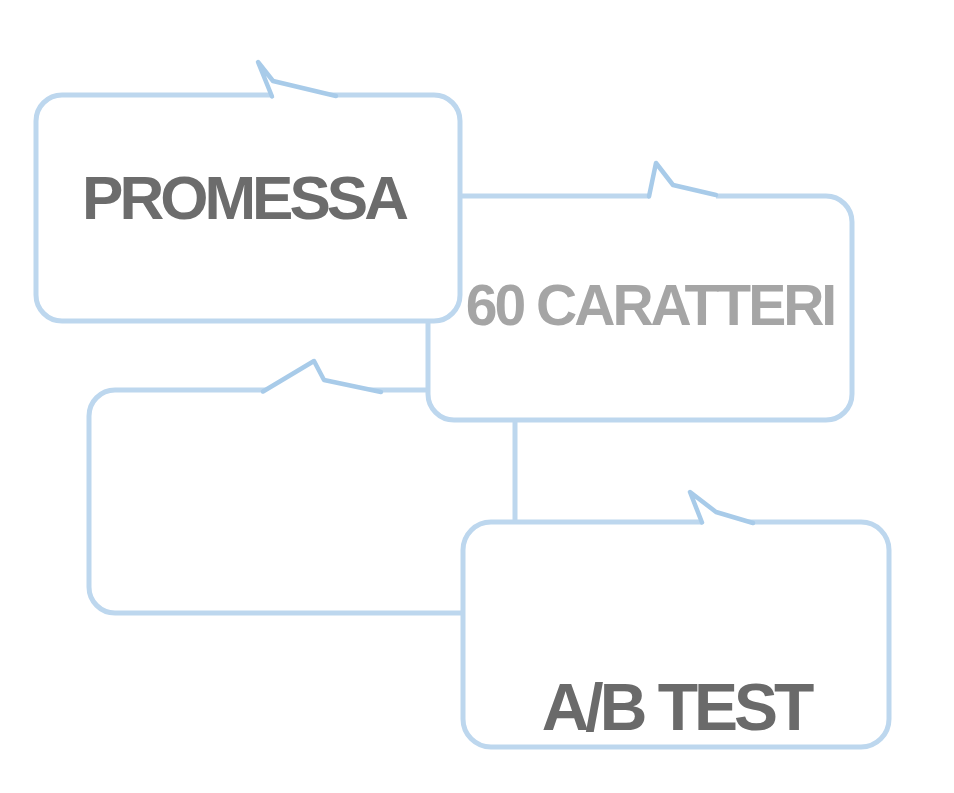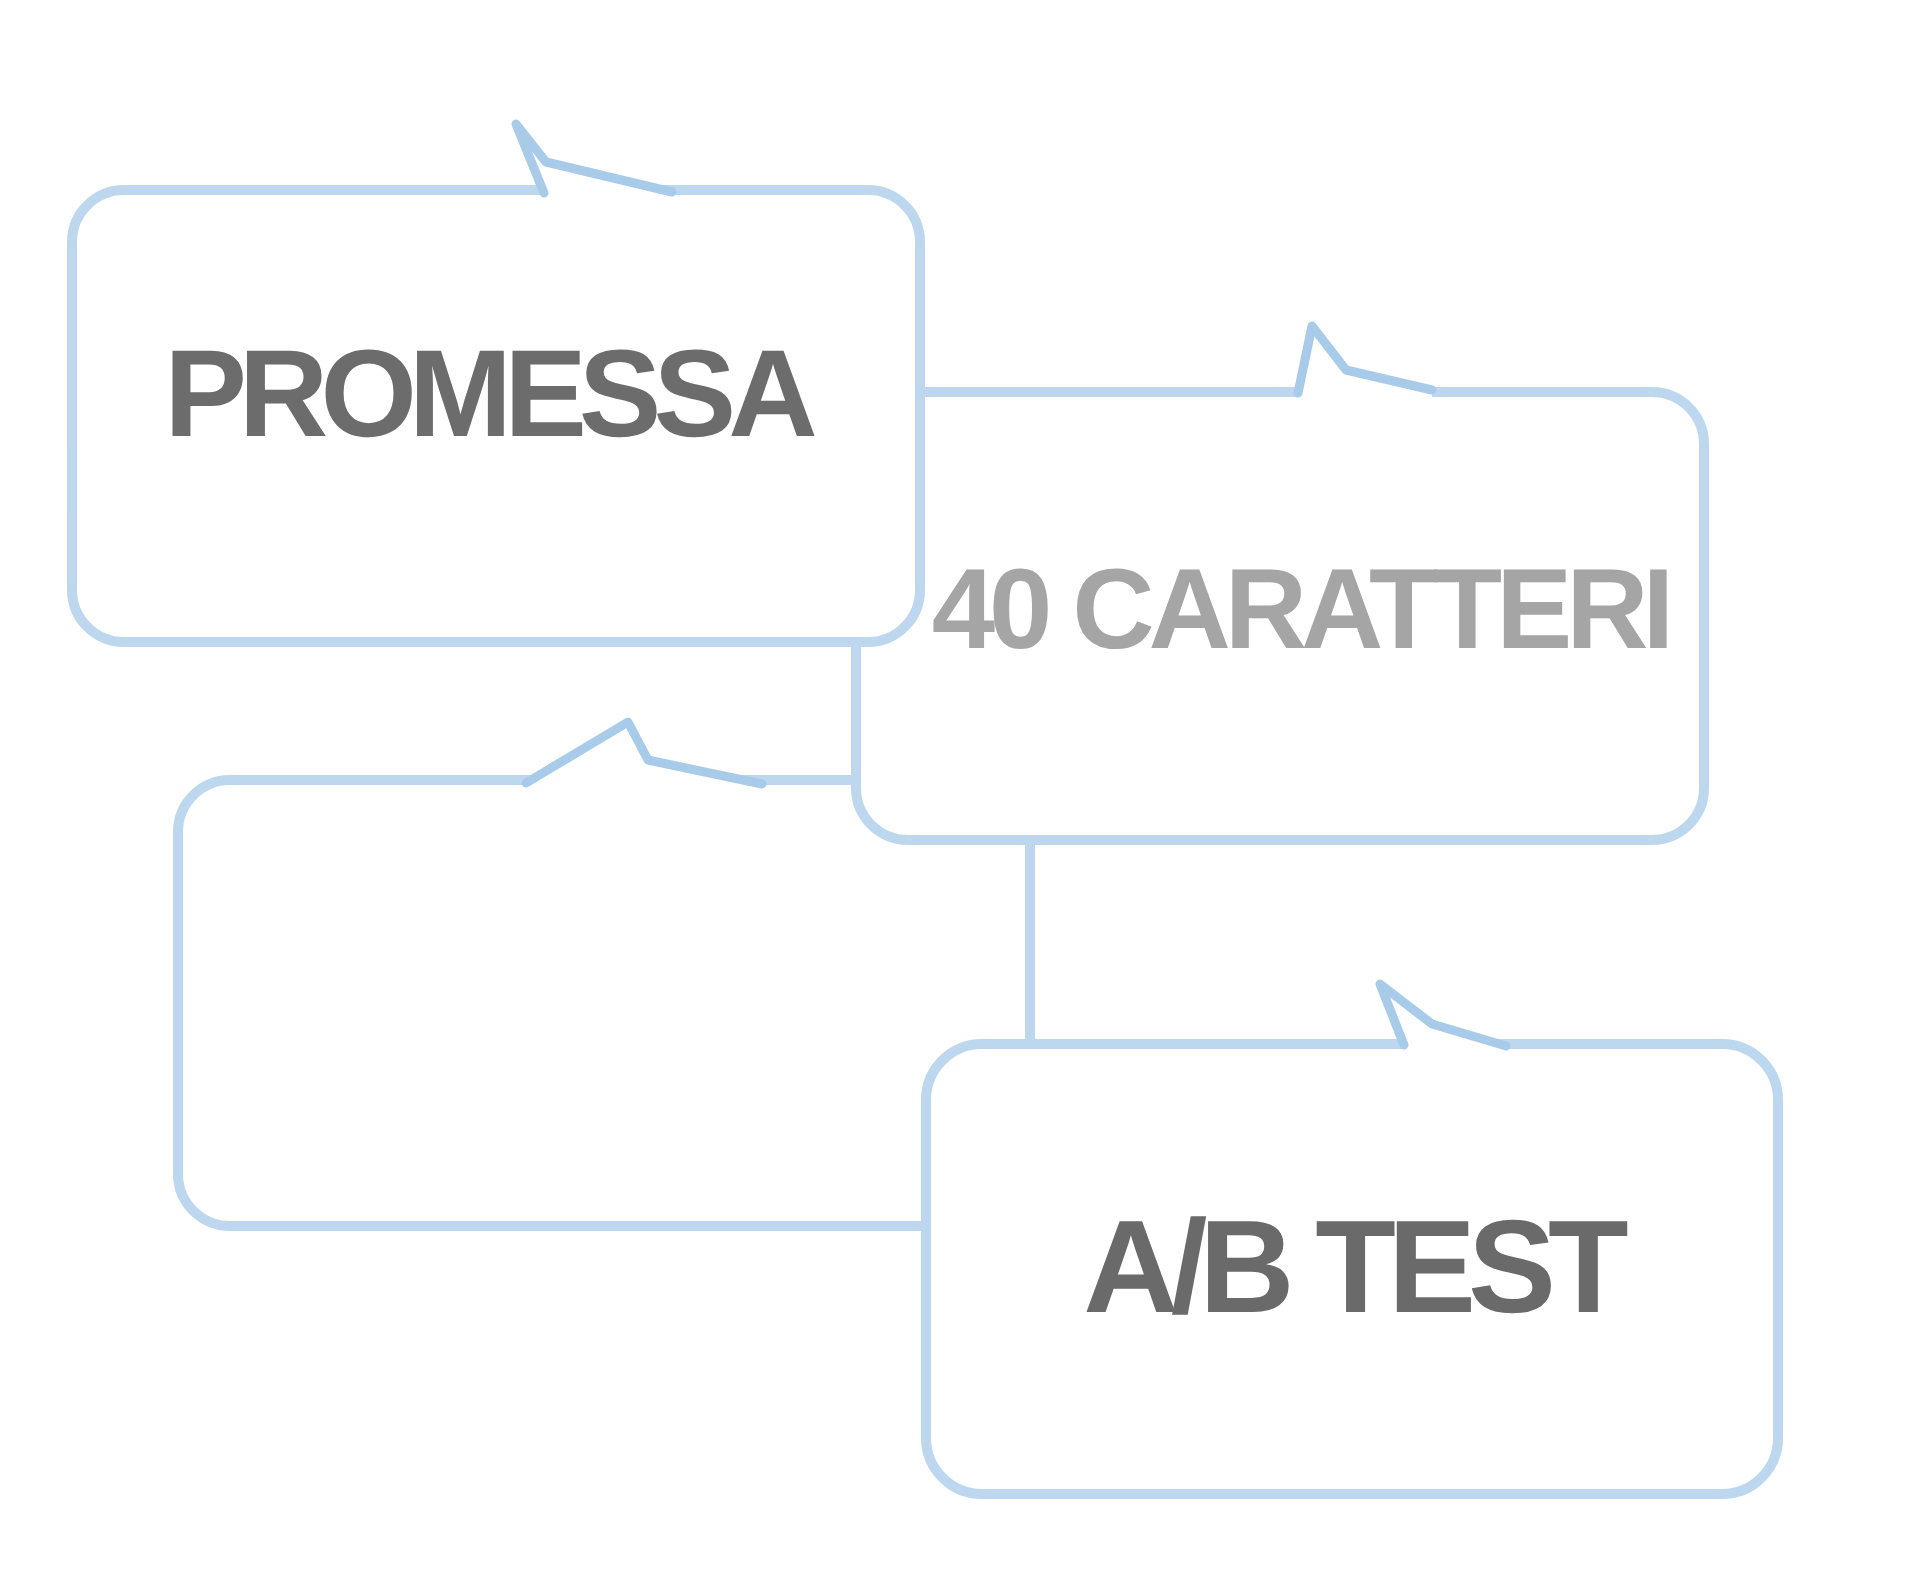--- a/index.html
+++ b/index.html
@@ -37,21 +37,21 @@
     white-space:nowrap;
     pointer-events:none;
   }
   .bubble-label span{position:relative;display:inline-block;}
   .lbl-promessa{left:36px;top:95px;width:424px;height:226px;font-size:62px;letter-spacing:-4px;}
   .lbl-promessa span{left:-14px;top:-11px;margin-left:19px;}
   .lbl-caratteri{left:428px;top:196px;width:424px;height:224px;font-size:57px;letter-spacing:-3px;}
   .lbl-caratteri span{left:10px;top:-3px;}
   .lbl-onetoone{left:89px;top:390px;width:426px;height:223px;font-size:60px;letter-spacing:-2.5px;}
   .lbl-onetoone span{left:-7px;top:-6px;}
-  .lbl-abtest{left:463px;top:522px;width:426px;height:225px;font-size:66px;letter-spacing:-4px;}
+  .lbl-abtest{left:463px;top:522px;width:426px;height:225px;font-size:66px;letter-spacing:-4px;align-items:flex-end;}
   .lbl-abtest span{left:0;top:-2px;}
 </style>
 </head>
 <body>
 
 <div class="canvas">
 
   <svg width="954" height="793" viewBox="0 0 954 793">
 
     <g>
@@ -77,21 +77,21 @@
       <path class="tail-fill" d="M702,522.5 L690,492 L716,512 L753,523 L753,531 L702,531 Z"></path>
       <path class="tail-line" d="M702,522.5 L690,492 L716,512 L753,523"></path>
     </g>
   </svg>
 
   <div class="bubble-label lbl-promessa">
     <span style="color: rgb(108, 108, 108);">PROMESSA</span>
   </div>
 
   <div class="bubble-label lbl-caratteri">
-    <span style="color: rgb(165, 165, 165);">40 CARATTERI</span>
+    <span style="color: rgb(165, 165, 165);">60 CARATTERI</span>
   </div>
 
 
   <div class="bubble-label lbl-abtest">
     <span style="color: rgb(106, 106, 106);">A/B TEST</span>
   </div>
 
 </div>
 
 </body></html>

